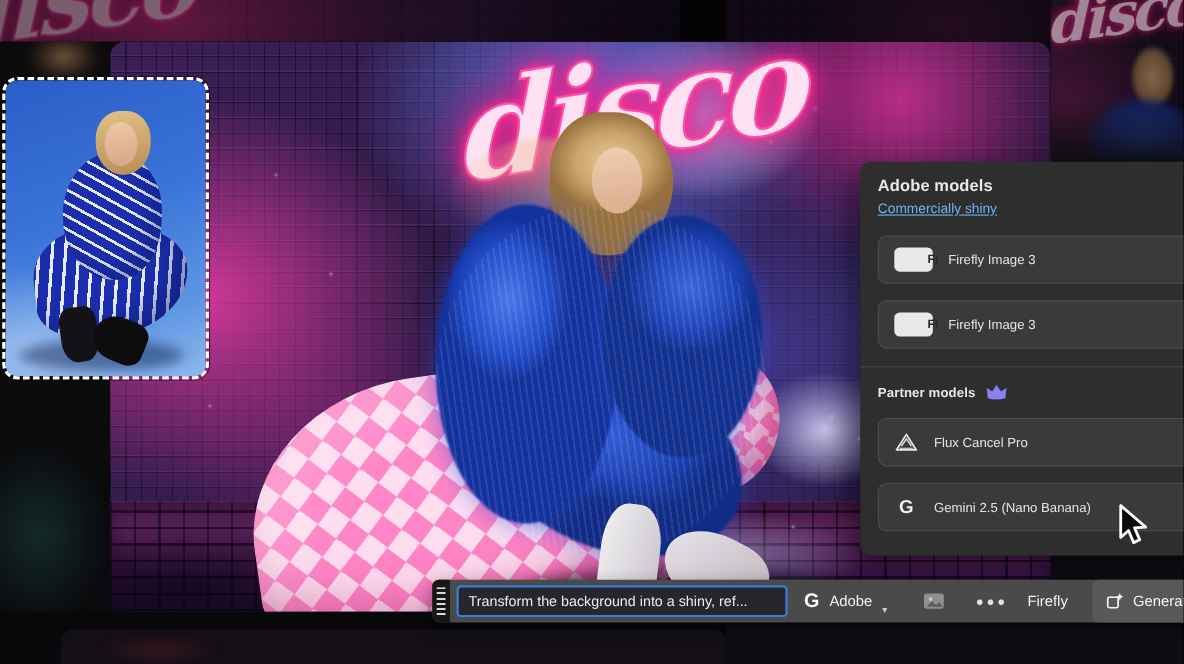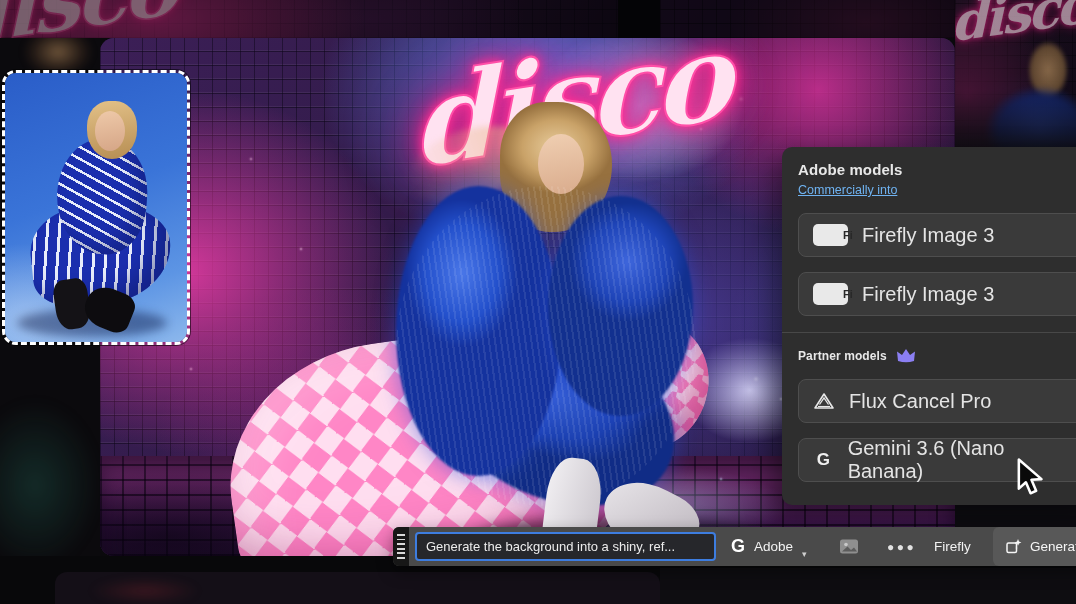--- a/index.html
+++ b/index.html
@@ -144,21 +144,21 @@
   .cut-boot.b{position:absolute;left:80px;top:216px;width:48px;height:40px;transform:rotate(22deg);
     border-radius:45% 30% 30% 45%;background:#0d0c0f;}
 
   
   .panel{position:absolute;left:782px;top:147px;width:320px;height:358px;background:#2e2e2e;border-radius:10px;
     z-index:6;padding:14px 16px 0 16px;box-shadow:-10px 10px 28px rgba(0,0,0,.45);}
   .panel-title{font-size:15px;font-weight:700;color:#e8e8e8;letter-spacing:.1px;}
   .safe-link{display:inline-block;margin-top:5px;font-size:12.5px;color:#6fb3f2;text-decoration:underline;cursor:pointer;}
   .model-card{display:flex;align-items:center;gap:14px;height:44px;margin-top:15px;padding:0 14px;
     background:#3a3a3a;border:1px solid #4e4e4e;border-radius:8px;cursor:pointer;}
-  .card-label{font-size:20px;color:#e4e4e4;}
+  .card-label{font-size:12px;color:#e4e4e4;}
   .fi-icon{display:flex;align-items:center;justify-content:center;width:22px;height:22px;border-radius:5px;
     background:#e9e9e9;color:#282828;font-size:11px;font-weight:800;padding-left:35px;}
   .g-card-icon{display:flex;align-items:center;justify-content:center;width:22px;height:22px;
     color:#f0f0f0;font-size:17px;font-weight:700;}
   .divider{height:1px;background:#484848;margin:16px -16px 0 -16px;}
   .partner-row{display:flex;align-items:center;gap:9px;margin-top:15px;}
   .partner-row .panel-title{font-size:12px;}
 
   
   .prompt-bar{position:absolute;left:393px;top:527px;width:695px;height:39px;background:#4a4a4a;
@@ -245,21 +245,21 @@
     <div class="cut-skirt"></div>
     <div class="cut-torso"></div>
     <div class="cut-hair"></div>
     <div class="cut-head"></div>
     <div class="cut-boot a"></div>
     <div class="cut-boot b"></div>
   </div>
 
   <div class="panel">
     <div class="panel-title">Adobe models</div>
-    <a class="safe-link">Commercially into</a>
+    <a class="safe-link">Commercially shiny</a>
 
     <div class="model-card">
       <span class="fi-icon">Fi</span>
       <span class="card-label">Firefly Image 3</span>
     </div>
     <div class="model-card">
       <span class="fi-icon">Fi</span>
       <span class="card-label">Firefly Image 3</span>
     </div>
 
@@ -275,28 +275,28 @@
     <div class="model-card">
       <svg width="22" height="20" viewBox="0 0 22 20">
         <path d="M2 17 L11 3 L20 17 Z" fill="none" stroke="#e8e8e8" stroke-width="1.6" stroke-linejoin="round"></path>
         <path d="M6.5 13.5 L11 7 L15.5 13.5" fill="none" stroke="#e8e8e8" stroke-width="1.3"></path>
         <path d="M5 15.5 H17" stroke="#e8e8e8" stroke-width="1.1"></path>
       </svg>
       <span class="card-label">Flux Cancel Pro</span>
     </div>
     <div class="model-card">
       <span class="g-card-icon">G</span>
-      <span class="card-label">Gemini 3.6 (Nano Banana)</span>
+      <span class="card-label">Gemini 2.5 (Nano Banana)</span>
     </div>
   </div>
 
   <div class="prompt-bar">
     <div class="drag-handle"></div>
     <div class="prompt-input">
-      <span>Generate the background into a shiny, ref...</span>
+      <span>Transform the background into a shiny, ref...</span>
     </div>
     <div class="model-selector">
       <span class="g-glyph">G</span>
       <span class="sel-label">Adobe</span>
       <span class="caret">▾</span>
     </div>
     <div class="bar-icon img">
       <svg width="20" height="17" viewBox="0 0 20 17">
         <rect x="1" y="1.5" width="18" height="14" rx="2.5" fill="#8f8f8f"></rect>
         <circle cx="7" cy="6.5" r="1.8" fill="#c9c9c9"></circle>

